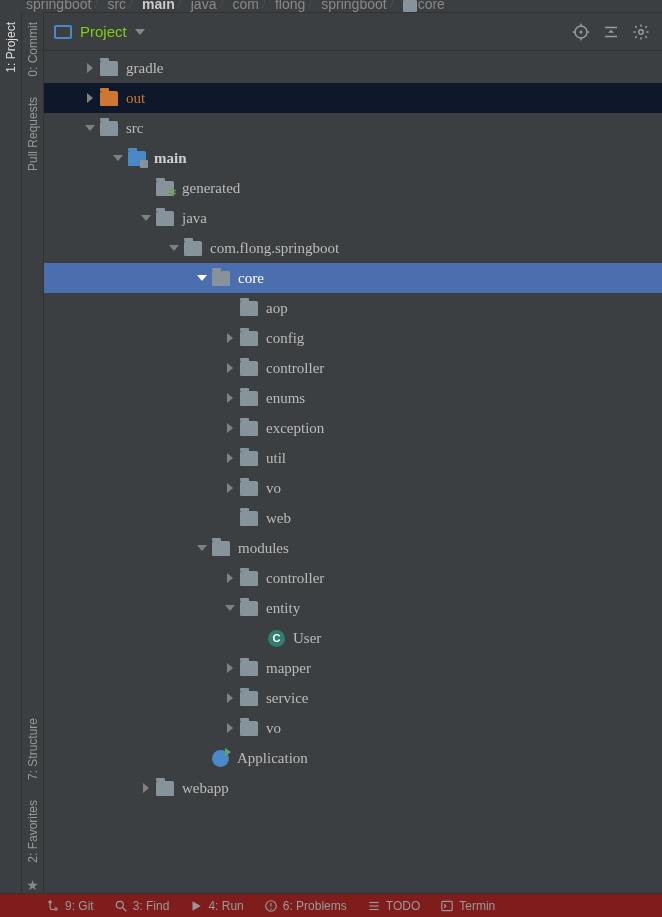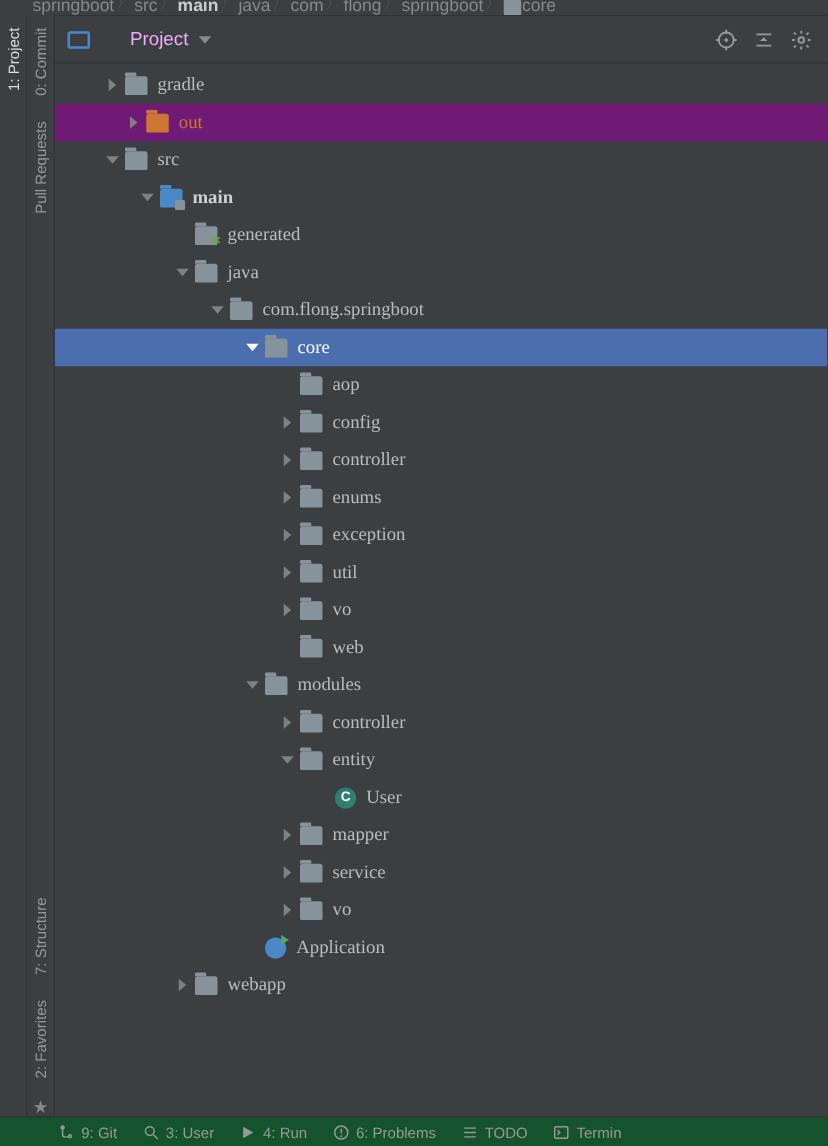--- a/index.html
+++ b/index.html
@@ -78,21 +78,21 @@
       align-items: center;
       padding: 0 10px;
       gap: 8px;
     }
     .proj-header .proj-icon {
       width: 18px; height: 14px;
       border: 2px solid #4a88c7;
       border-radius: 2px;
       box-sizing: border-box;
     }
-    .proj-header .title { color: #f0abfc; font-size: 15px; margin-left: 24px; }
+    .proj-header .title { color: #84cc16; font-size: 15px; }
     .proj-header .dd-arrow {
       width: 0; height: 0;
       border-left: 5px solid transparent;
       border-right: 5px solid transparent;
       border-top: 6px solid #888;
     }
     .proj-header .flex { flex: 1; }
     .proj-header .header-btn {
       width: 22px; height: 22px;
       display: flex; align-items: center; justify-content: center;
@@ -108,21 +108,21 @@
     }
     .tree-row {
       height: 30px;
       display: flex;
       align-items: center;
       position: relative;
       cursor: pointer;
       white-space: nowrap;
     }
     .tree-row.selected { background: #4b6eaf; color: #fff; }
-    .tree-row.bg-hl { background: #701a75; padding-left: 17px; }
+    .tree-row.bg-hl { background: #0f172a; }
     .tree-row .indent { flex-shrink: 0; }
     .tree-row .chev {
       width: 20px;
       display: inline-flex;
       align-items: center;
       justify-content: center;
       color: #808080;
       font-size: 12px;
       flex-shrink: 0;
     }
@@ -196,21 +196,21 @@
     .node-label { font-size: 15px; font-family: Liberation Serif, serif; }
     .node-label.bold { font-weight: 700; color: #d0d0d0; }
     .node-label.orange { color: #cc7832; }
     .tree-row.selected .node-label { color: #fff; }
 
     
     .status-bar {
       position: absolute;
       bottom: 0; left: 0; right: 0;
       height: 24px;
-      background: #14532d;
+      background: #7f1d1d;
       border-top: 1px solid #323232;
       display: flex;
       align-items: center;
       padding: 0 6px;
       gap: 4px;
       font-size: 12px;
       color: #999;
       overflow: hidden;
     }
     .status-item {
@@ -474,21 +474,21 @@
     </span>
     <span>9: Git</span>
   </div>
   <div class="status-item">
     <span class="sicon">
       <svg viewBox="0 0 24 24">
           <circle cx="10" cy="10" r="6" fill="none" stroke="#999" stroke-width="2"></circle>
           <line x1="15" y1="15" x2="21" y2="21" stroke="#999" stroke-width="2"></line>
         </svg>
     </span>
-    <span>3: User</span>
+    <span>3: Find</span>
   </div>
   <div class="status-item">
     <span class="sicon">
       <svg viewBox="0 0 24 24">
           <polygon points="6,4 20,12 6,20" fill="#999"></polygon>
         </svg>
     </span>
     <span>4: Run</span>
   </div>
   <div class="status-item">

